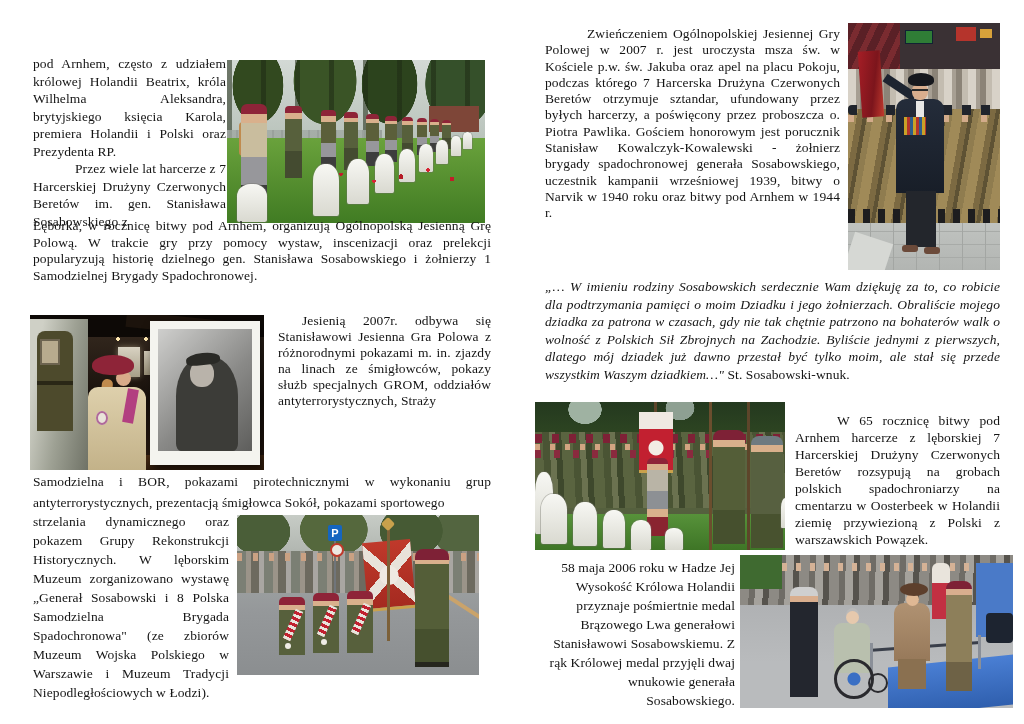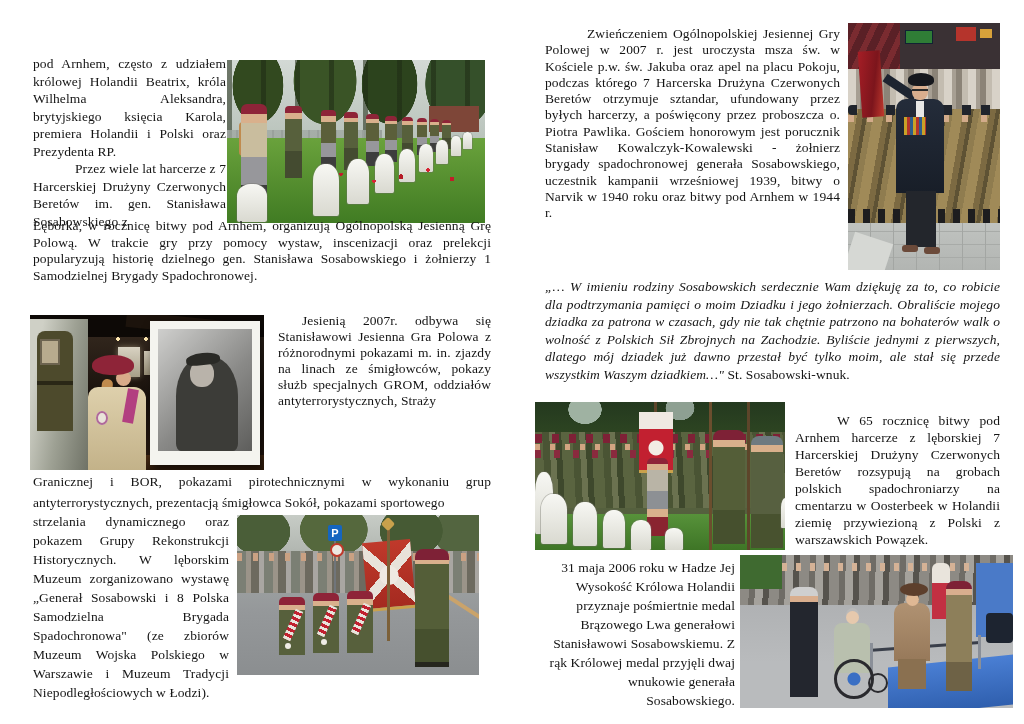--- a/index.html
+++ b/index.html
@@ -260,21 +260,21 @@
     <div class="p2-scarf"></div>
     <div class="p2-badge"></div>
     <div class="p2-face"></div>
     <div class="p2-beret"></div>
   </figure>
 
   <div class="t lh16" style="left:278px;top:313px;width:213px;">
     <p class="ind24">Jesienią 2007r. odbywa się Stanisławowi Jesienna Gra Polowa z różnorodnymi pokazami m. in. zjazdy na linach ze śmigłowców, pokazy służb specjalnych GROM, oddziałów antyterrorystycznych, Straży</p>
   </div>
 
-  <p class="t lh21" style="left:33px;top:471px;width:458px;">Granicznej i BOR, pokazami pirotechnicznymi w wykonaniu grup antyterrorystycznych, prezentacją śmigłowca Sokół, pokazami sportowego</p>
+  <p class="t lh21" style="left:33px;top:471px;width:458px;">Samodzielna i BOR, pokazami pirotechnicznymi w wykonaniu grup antyterrorystycznych, prezentacją śmigłowca Sokół, pokazami sportowego</p>
 
   <p class="t lh19" style="left:33px;top:512px;width:196px;">strzelania dynamicznego oraz pokazem Grupy Rekonstrukcji Historycznych. W lęborskim Muzeum zorganizowano wystawę „Generał Sosabowski i 8 Polska Samodzielna Brygada Spadochronowa" (ze zbiorów Muzeum Wojska Polskiego w Warszawie i Muzeum Tradycji Niepodległościowych w Łodzi).</p>
 
   <figure class="ph ph3" style="left:237px;top:515px;width:242px;height:160px;margin:0;">
     <div class="p3-trees"></div>
     <div class="p3-crowd"></div>
     <div class="p3-heads"></div>
     <div class="p3-pole1"></div>
     <div class="p3-sign">P</div>
     <div class="p3-round"></div>
@@ -345,21 +345,21 @@
     <div class="stone" style="position:absolute;left:68px;top:108px;width:22px;height:38px;"></div>
     <div class="stone" style="position:absolute;left:96px;top:118px;width:20px;height:30px;"></div>
     <div class="stone" style="position:absolute;left:130px;top:126px;width:18px;height:22px;"></div>
     <div class="stone" style="position:absolute;left:246px;top:96px;width:10px;height:30px;"></div>
   </figure>
 
   <div class="t lh17" style="left:795px;top:392px;width:205px;margin-top:20px;">
     <p class="ind">W 65 rocznicę bitwy pod Arnhem harcerze z lęborskiej 7 Harcerskiej Drużyny Czerwonych Beretów rozsypują na grobach polskich spadochroniarzy na cmentarzu w Oosterbeek w Holandii ziemię przywiezioną z Polski z warszawskich Powązek.</p>
   </div>
 
-  <p class="t lh19 ralign" style="left:545px;top:558px;width:190px;">31 maja 2006 roku w Hadze Jej Wysokość Królowa Holandii przyznaje pośmiertnie medal Brązowego Lwa generałowi Stanisławowi Sosabowskiemu. Z rąk Królowej medal przyjęli dwaj wnukowie generała Sosabowskiego.</p>
+  <p class="t lh19 ralign" style="left:545px;top:558px;width:190px;">58 maja 2006 roku w Hadze Jej Wysokość Królowa Holandii przyznaje pośmiertnie medal Brązowego Lwa generałowi Stanisławowi Sosabowskiemu. Z rąk Królowej medal przyjęli dwaj wnukowie generała Sosabowskiego.</p>
 
   <figure class="ph ph6" style="left:740px;top:555px;width:273px;height:153px;margin:0;">
     <div class="p6-crowd"></div>
     <div class="p6-faces"></div>
     <div class="p6-hedge"></div>
     <div class="p6-lady"></div>
     <div class="p6-bluewall"></div>
     <div class="p6-case"></div>
     <div class="p6-platform"></div>
     <div class="p6-rope"></div>

